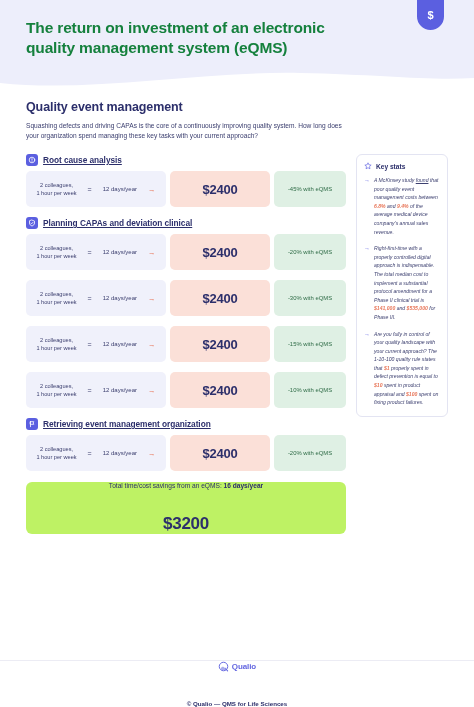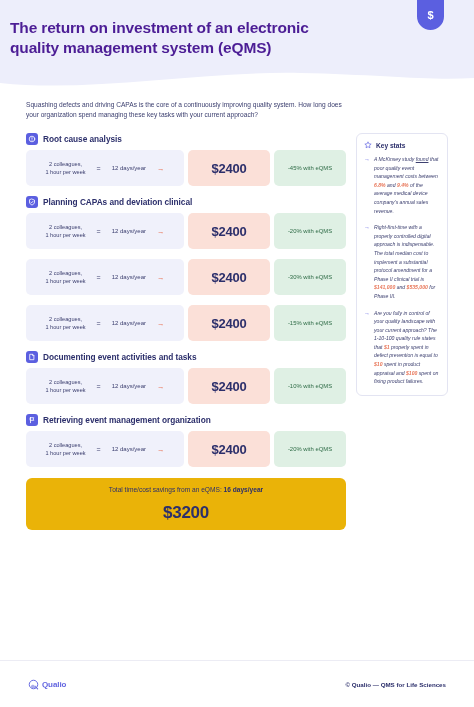--- a/index.html
+++ b/index.html
@@ -28,27 +28,27 @@
   .header-wave {
     position: absolute;
     left: 0;
     bottom: -1px;
     width: 474px;
     height: 26px;
     display: block;
   }
   .header-title {
     position: absolute;
-    left: 10px;
+    left: 26px;
     top: 18px;
     width: 330px;
     font-size: 15.5px;
     line-height: 20px;
     font-weight: bold;
-    color: #4c1d95;
+    color: #15803d;
     letter-spacing: -0.15px;
   }
   .dollar-tab {
     position: absolute;
     right: 30px;
     top: -14px;
     width: 27px;
     height: 44px;
     background: #5b5fe0;
     border-radius: 0 0 14px 14px;
@@ -108,20 +108,21 @@
     align-items: center;
     justify-content: center;
     flex: none;
   }
   .task-icon svg { display: block; }
   .task-label {
     font-size: 8.3px;
     font-weight: bold;
     color: #2c2f6b;
     letter-spacing: -0.05px;
+    text-decoration: underline;
   }
   .task-row {
     display: flex;
     align-items: stretch;
     gap: 4px;
     height: 36px;
   }
   .cell-inputs {
     flex: 1 1 auto;
     background: #f0f1fb;
@@ -145,21 +146,21 @@
   .days {
     font-size: 6px;
     color: #3d4070;
     white-space: nowrap;
   }
   .arrow-sign {
     font-size: 7.5px;
     color: #e8775a;
   }
   .cell-cost {
-    width: 82px;
+    width: 100px;
     flex: none;
     background: #fbe0d8;
     border-radius: 5px;
     display: flex;
     align-items: center;
     justify-content: center;
   }
   .cell-cost span {
     font-size: 13px;
     font-weight: bold;
@@ -177,27 +178,27 @@
   }
   .cell-savings span {
     font-size: 5.9px;
     color: #2e6b46;
     white-space: nowrap;
   }
 
   
   .total-box {
     margin-top: 11px;
-    background: #eab308;
+    background: #bef264;
     border-radius: 6px;
     height: 52px;
     display: flex;
     flex-direction: column;
     align-items: center;
-    justify-content: center;
+    justify-content: space-between;
     gap: 10px;
   }
   .total-line {
     font-size: 6.6px;
     color: #2c2f6b;
   }
   .total-line b { font-weight: bold; }
   .total-amount {
     font-size: 17px;
     font-weight: bold;
@@ -250,20 +251,21 @@
     left: 0;
     bottom: 0;
     width: 474px;
     height: 47px;
     border-top: 1px solid #ececf4;
     display: flex;
     align-items: center;
     justify-content: space-between;
     padding: 0 28px;
     background: #ffffff;
+    flex-direction: column;
   }
   .brand {
     display: flex;
     align-items: center;
     gap: 3px;
   }
   .brand-name {
     font-size: 8px;
     font-weight: bold;
     color: #6366e0;
@@ -284,20 +286,21 @@
     <svg class="header-wave" viewBox="0 0 474 26" preserveAspectRatio="none">
       <path d="M0,26 L0,16 C90,26 200,4 300,6 C380,7.5 430,14 474,11 L474,26 Z" fill="#ffffff"></path>
     </svg>
     <div class="header-title">The return on investment of an electronic quality management system (eQMS)</div>
     <div class="dollar-tab">
       <span>$</span>
     </div>
   </div>
 
   <div class="body-area">
+    <div class="section-title">Quality event management</div>
     <div class="section-intro">Squashing defects and driving CAPAs is the core of a continuously improving quality system. How long does your organization spend managing these key tasks with your current approach?</div>
 
     <div class="columns">
 
       <div class="left-col">
         <div id="task-list">
             <div class="task-block">
               <div class="task-head">
                 <span class="task-icon">
                   <svg width="8" height="8" viewBox="0 0 16 16">
@@ -386,29 +389,20 @@
                 </div>
                 <div class="cell-cost">
                   <span>$2400</span>
                 </div>
                 <div class="cell-savings">
                   <span>-15% with eQMS</span>
                 </div>
               </div>
             </div>
             <div class="task-block">
-              <div class="task-head">
-                <span class="task-icon">
-                  <svg width="8" height="8" viewBox="0 0 16 16">
-                    <path d="M4.2 2.6 L9.4 2.6 L11.8 5.2 L11.8 13.4 L4.2 13.4 Z" fill="none" stroke="#ffffff" stroke-width="1.6" stroke-linecap="round" stroke-linejoin="round"></path>
-                    <path d="M9.2 2.7 L9.2 5.3 L11.7 5.3" fill="none" stroke="#ffffff" stroke-width="1.6" stroke-linecap="round" stroke-linejoin="round"></path>
-                  </svg>
-                </span>
-                <span class="task-label">Documenting event activities and tasks</span>
-              </div>
               <div class="task-row">
                 <div class="cell-inputs">
                   <div class="people">
                     <div>2 colleagues,</div>
                     <div>1 hour per week</div>
                   </div>
                   <span class="eq-sign">=</span>
                   <span class="days">12 days/year</span>
                   <span class="arrow-sign">→</span>
                 </div>

